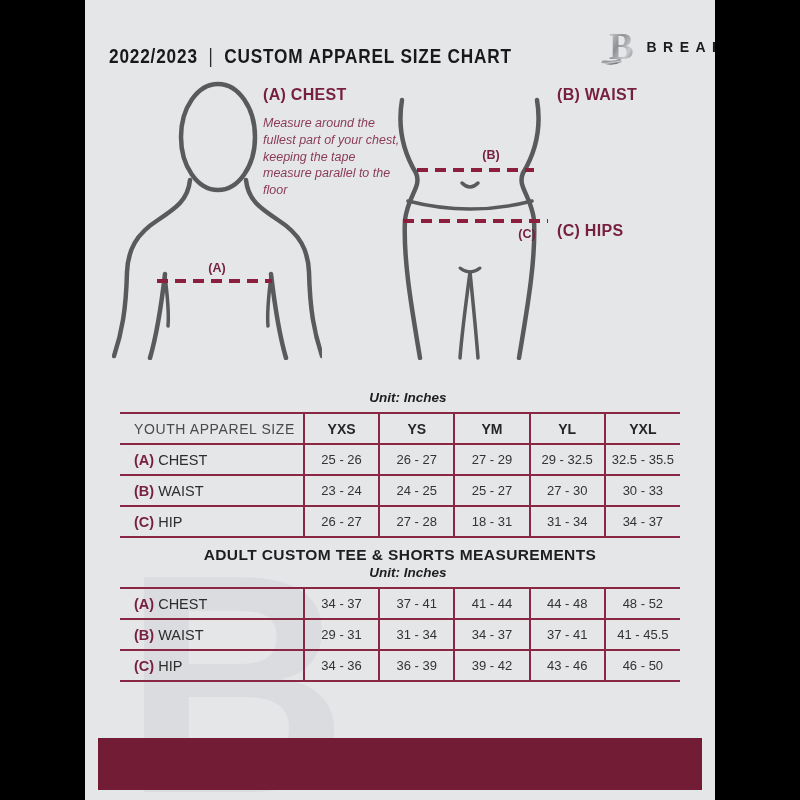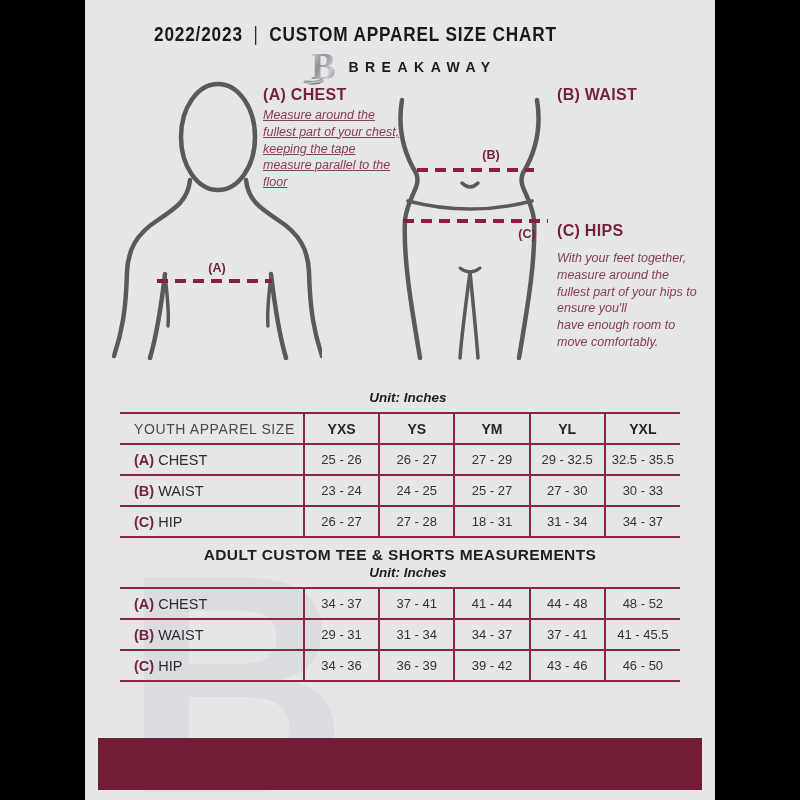--- a/index.html
+++ b/index.html
@@ -20,23 +20,22 @@
     background:var(--page-background);overflow:hidden;
   }
   .watermark{
     position:absolute;left:38px;top:528px;z-index:0;
     font-size:312px;line-height:1;font-weight:bold;
     color:var(--watermark);letter-spacing:-10px;
   }
   
   .hdr{
     position:absolute;left:0;right:0;top:22px;height:46px;z-index:1;
-    display:flex;align-items:center;justify-content:space-between;
+    display:flex;align-items:flex-end;justify-content:space-between;
     padding:0 25px 0 24px;
-    flex-direction:column;
   }
   .hdr-title{
     display:flex;align-items:center;white-space:nowrap;
     transform:scaleX(0.82);transform-origin:left center;
     font-weight:bold;font-size:21px;color:#191919;letter-spacing:1px;
   }
   .hdr-sep{font-weight:normal;color:#2c2c2c;padding:0 13px;font-size:20px;}
   .brand{display:flex;align-items:center;gap:10px;}
   .brand-name{font-weight:bold;font-size:14px;letter-spacing:6.5px;color:#1c1c1c;}
   
@@ -147,27 +146,25 @@
       <path d="M 78 177 C 74 207, 70 237, 68 263" stroke-width="3.5"></path>
       <path d="M 78 177 C 81 207, 84 237, 86 263" stroke-width="3.5"></path>
     </svg>
   </div>
   <div class="marker" style="left:406px;top:148px;">(B)</div>
   <div class="dash" style="left:332px;top:168px;width:117px;"></div>
   <div class="dash" style="left:318px;top:219px;width:145px;"></div>
   <div class="marker" style="left:442px;top:227px;">(C)</div>
 
   <div class="guide-head" style="left:178px;top:86px;">(A) CHEST</div>
-  <div class="guide-body" style="left:178px;top:107px;width:137px;text-decoration:underline;">Measure around the fullest part of your chest, keeping the tape measure parallel to the floor</div>
+  <div class="guide-body" style="left:178px;top:115px;width:137px;">Measure around the fullest part of your chest, keeping the tape measure parallel to the floor</div>
 
   <div class="guide-head" style="left:472px;top:86px;">(B) WAIST</div>
 
   <div class="guide-head" style="left:472px;top:222px;">(C) HIPS</div>
-  <div class="guide-body" style="left:472px;top:250px;width:146px;">With your feet together, measure around the fullest part of your hips to ensure you'll
-have enough room to move comfortably.</div>
 
   <div class="tbl-unit" style="top:390px;">Unit: Inches</div>
   <div class="mtable" style="top:412px;">
       <table>
         <tbody>
           <tr>
             <th class="label-col">YOUTH APPAREL SIZE</th>
             <th>YXS</th>
             <th>YS</th>
             <th>YM</th>

